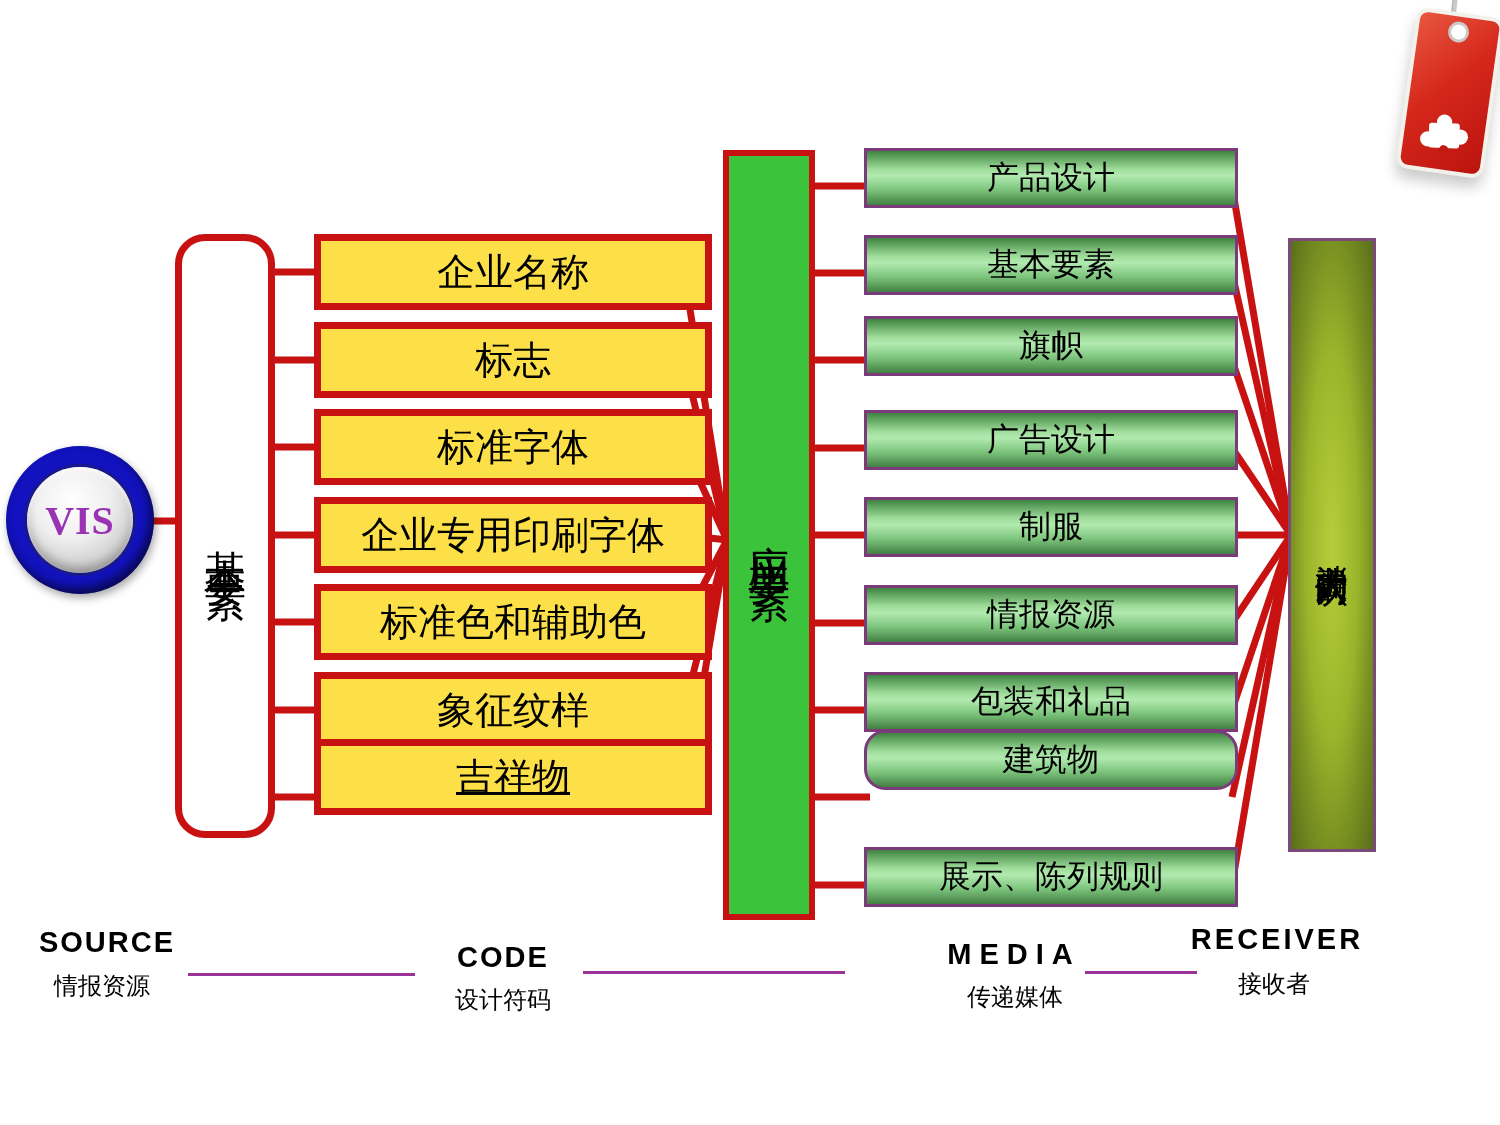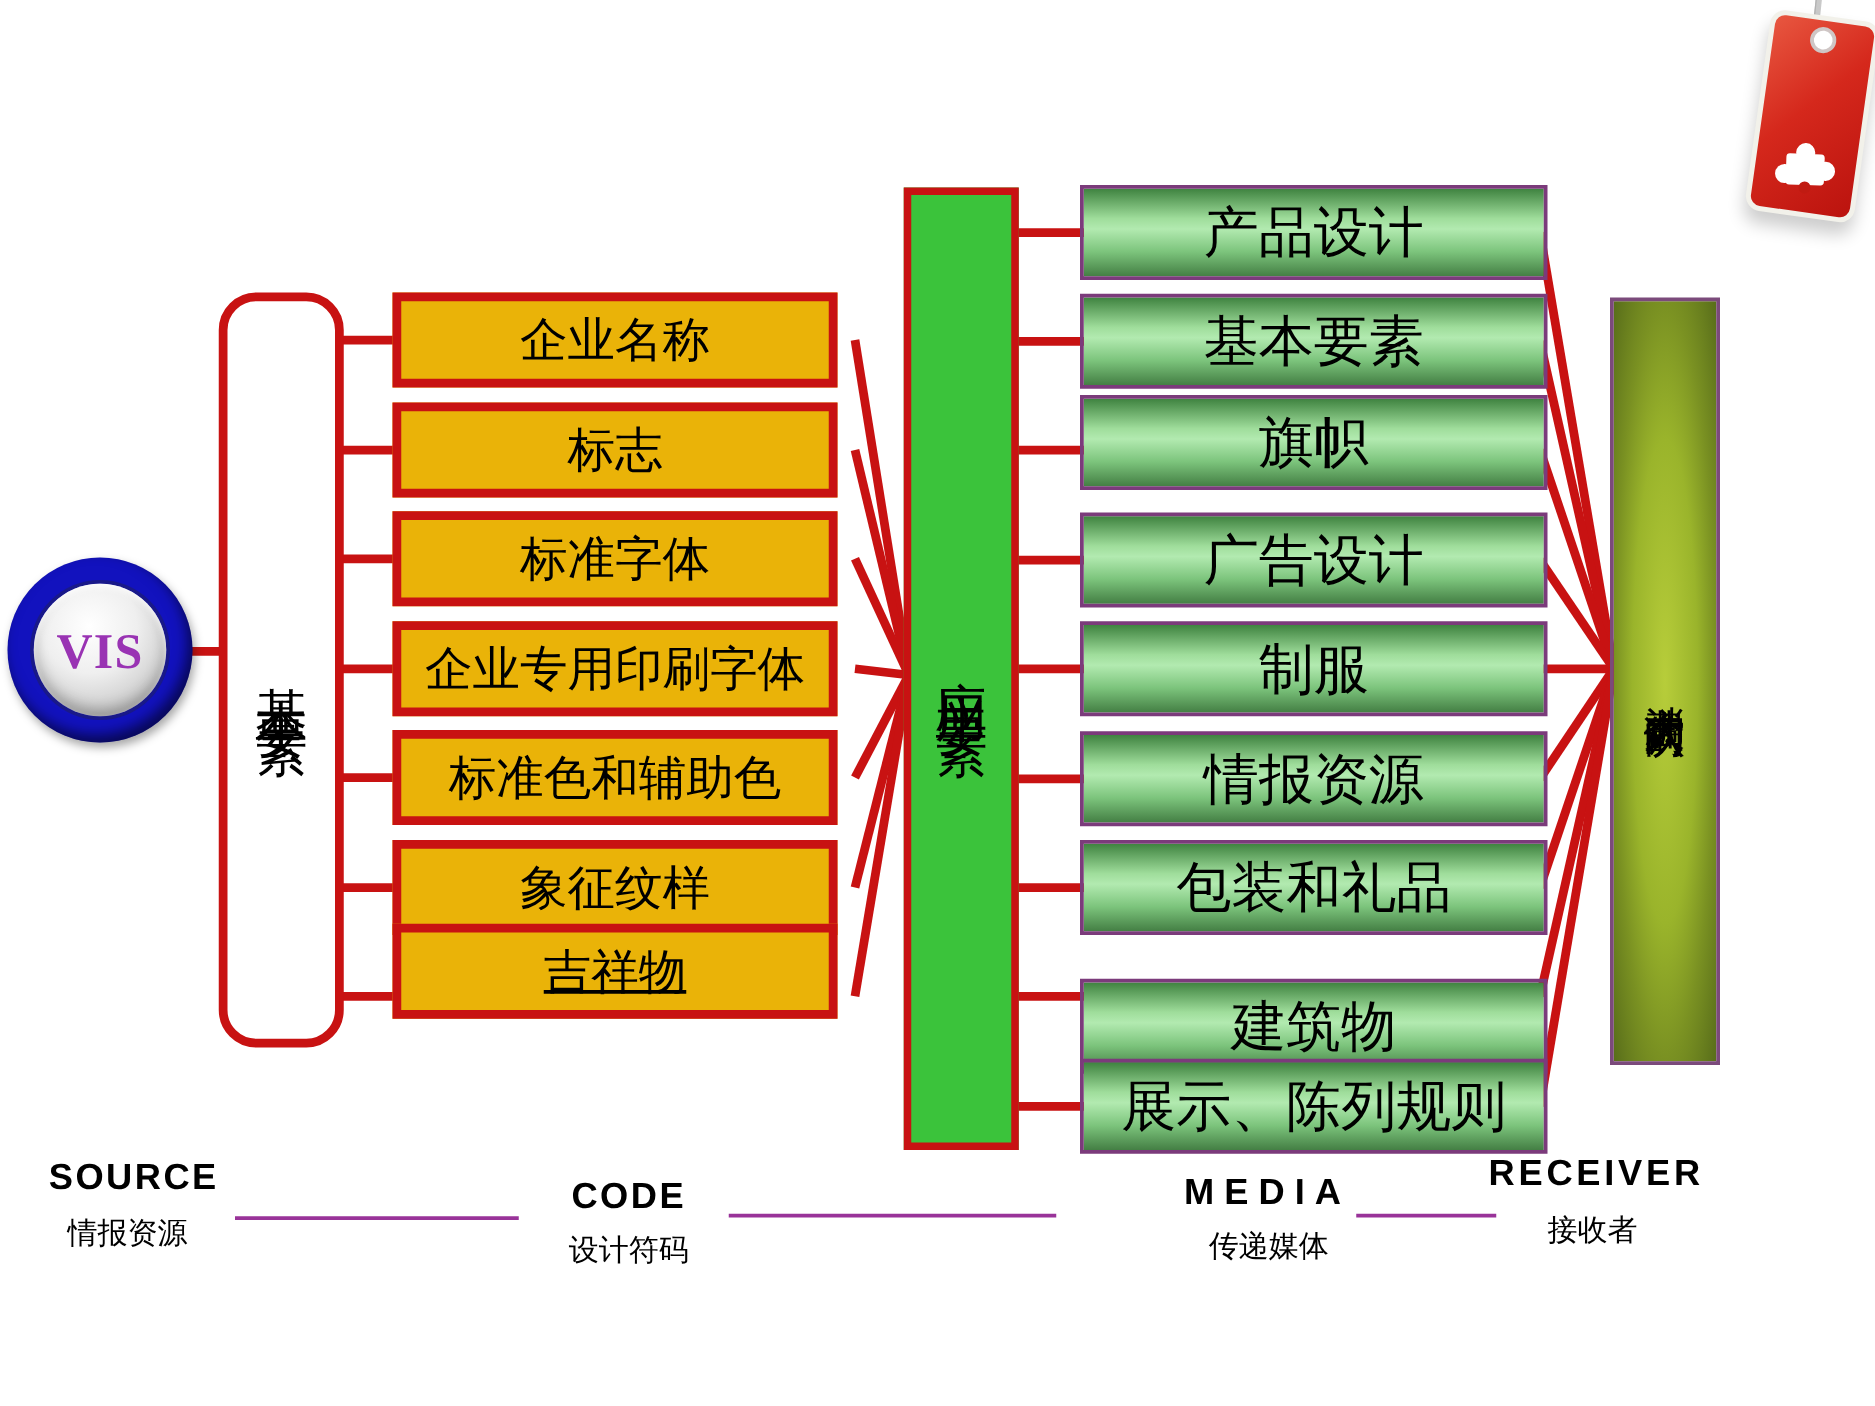--- a/index.html
+++ b/index.html
@@ -41,39 +41,39 @@
     border:7px solid var(--red);border-radius:30px;background:#fff;z-index:2;
     display:flex;align-items:center;justify-content:center;
   }
   .v-text{
     writing-mode:vertical-lr;text-orientation:upright;
     font-size:42px;letter-spacing:10px;line-height:1;color:#000;
   }
 
   
   .w-box{
-    position:absolute;left:314px;width:356px;height:76px;box-sizing:border-box;
-    border:7px solid var(--red);background:#eab308;z-index:2;
+    position:absolute;left:314px;width:398px;height:76px;box-sizing:border-box;
+    border:7px solid var(--red);background:#fde047;z-index:2;
     display:flex;align-items:center;justify-content:center;font-size:38px;
   }
 
   
   .app-column{
     position:absolute;left:723px;top:150px;width:92px;height:770px;box-sizing:border-box;
     border:6px solid var(--red);background:var(--app-green);z-index:2;
     display:flex;align-items:center;justify-content:center;
   }
   .app-column .v-text{font-size:42px;letter-spacing:12px;}
 
   
   .g-box{
-    position:absolute;left:864px;width:374px;height:76px;box-sizing:border-box;
+    position:absolute;left:864px;width:374px;height:60px;box-sizing:border-box;
     border:3px solid var(--box-border-purple);z-index:2;
     background:linear-gradient(180deg,#3f8340 0%, #9fdd9b 34%, #b2eab0 46%, #7cc47c 72%, #447f44 100%);
-    display:flex;align-items:center;justify-content:center;font-size:44px;
+    display:flex;align-items:center;justify-content:center;font-size:32px;
   }
 
   
   .receiver-column{
     position:absolute;left:1288px;top:238px;width:88px;height:614px;box-sizing:border-box;
     border:3px solid #7B4A7B;z-index:2;
     background:radial-gradient(ellipse at 50% 50%, #b7cd3a 0%, #9ab42b 45%, #7a9122 70%, #586d1a 100%);
     display:flex;align-items:center;justify-content:center;
   }
   .receiver-column .v-text{font-size:33px;letter-spacing:2px;}
@@ -194,21 +194,21 @@
       </div>
       <div class="g-box" style="top: 497px;">
         <span>制服</span>
       </div>
       <div class="g-box" style="top: 585px;">
         <span>情报资源</span>
       </div>
       <div class="g-box" style="top: 672px;">
         <span>包装和礼品</span>
       </div>
-      <div class="g-box" style="top: 783px;">
+      <div class="g-box" style="top: 730px; border-radius: 21px;">
         <span>建筑物</span>
       </div>
       <div class="g-box" style="top: 847px;">
         <span>展示、陈列规则</span>
       </div>
     </div>
 
   <div class="receiver-column">
     <span class="v-text">消费大众的认同</span>
   </div>

